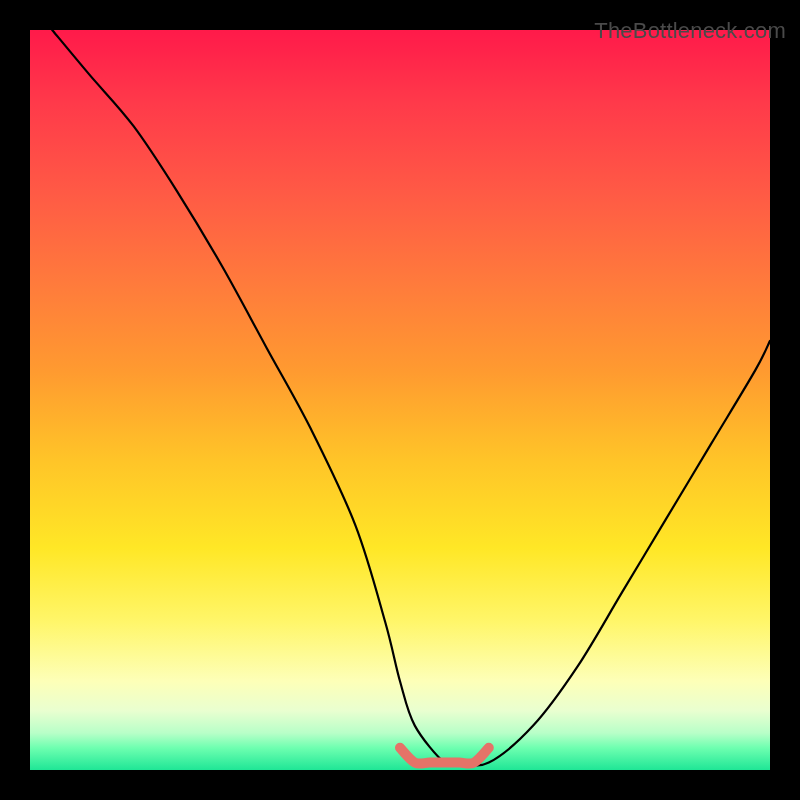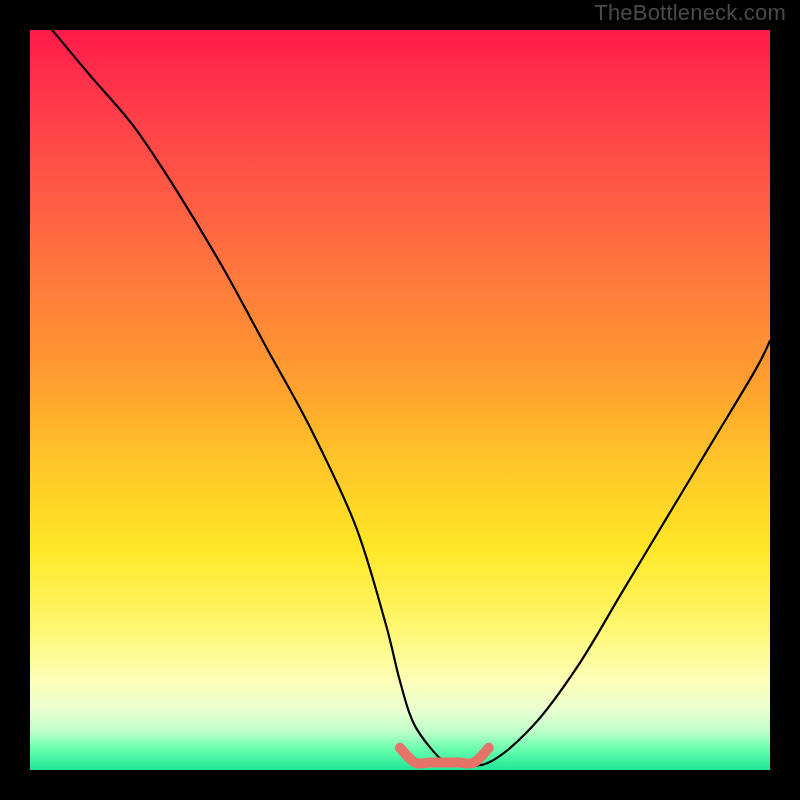--- a/index.html
+++ b/index.html
@@ -46,21 +46,21 @@
         #fff66a 80%,
         #fdffb8 88%,
         #e9ffd0 92%,
         #b8ffc8 95%,
         #6effb0 97%,
         #1fe696 100%
       );
   }
   .watermark {
     position: absolute;
-    top: 0;
+    top: 18px;
     right: 14px;
     color: #4a4a4a;
     font-size: 22px;
     font-weight: 500;
     letter-spacing: 0.2px;
     user-select: none;
   }
   svg.curve {
     position: absolute;
     inset: 0;

